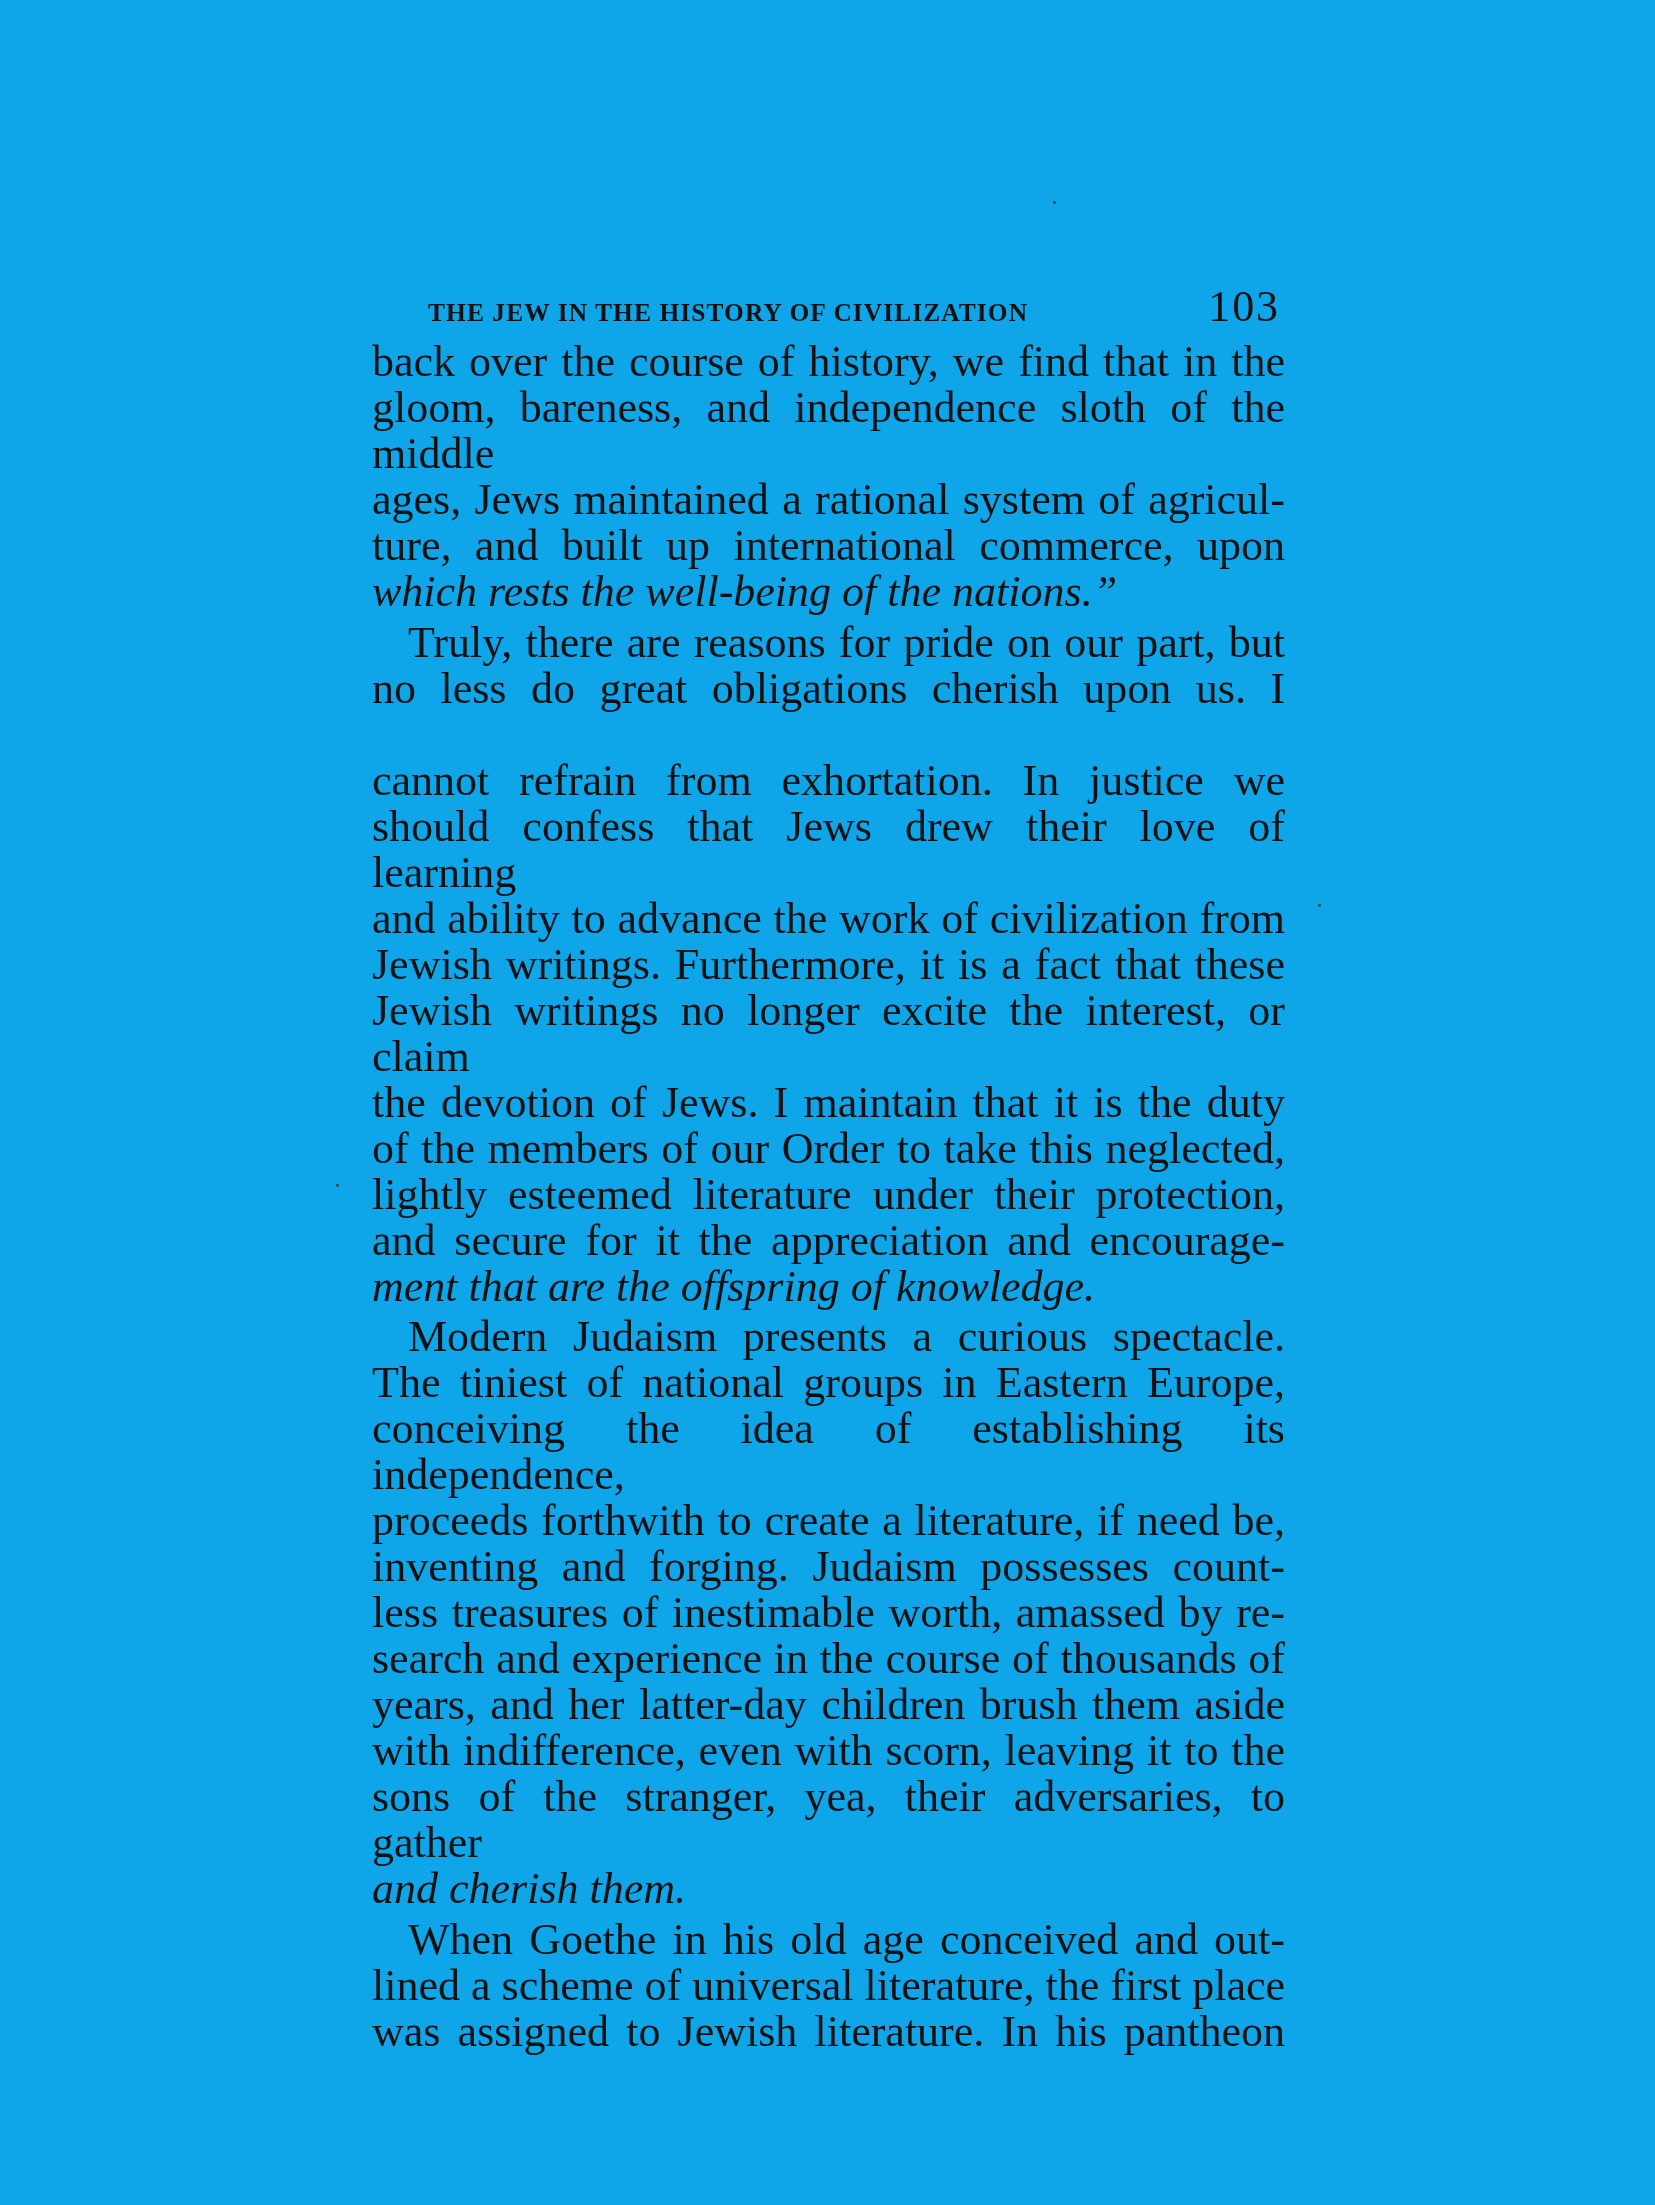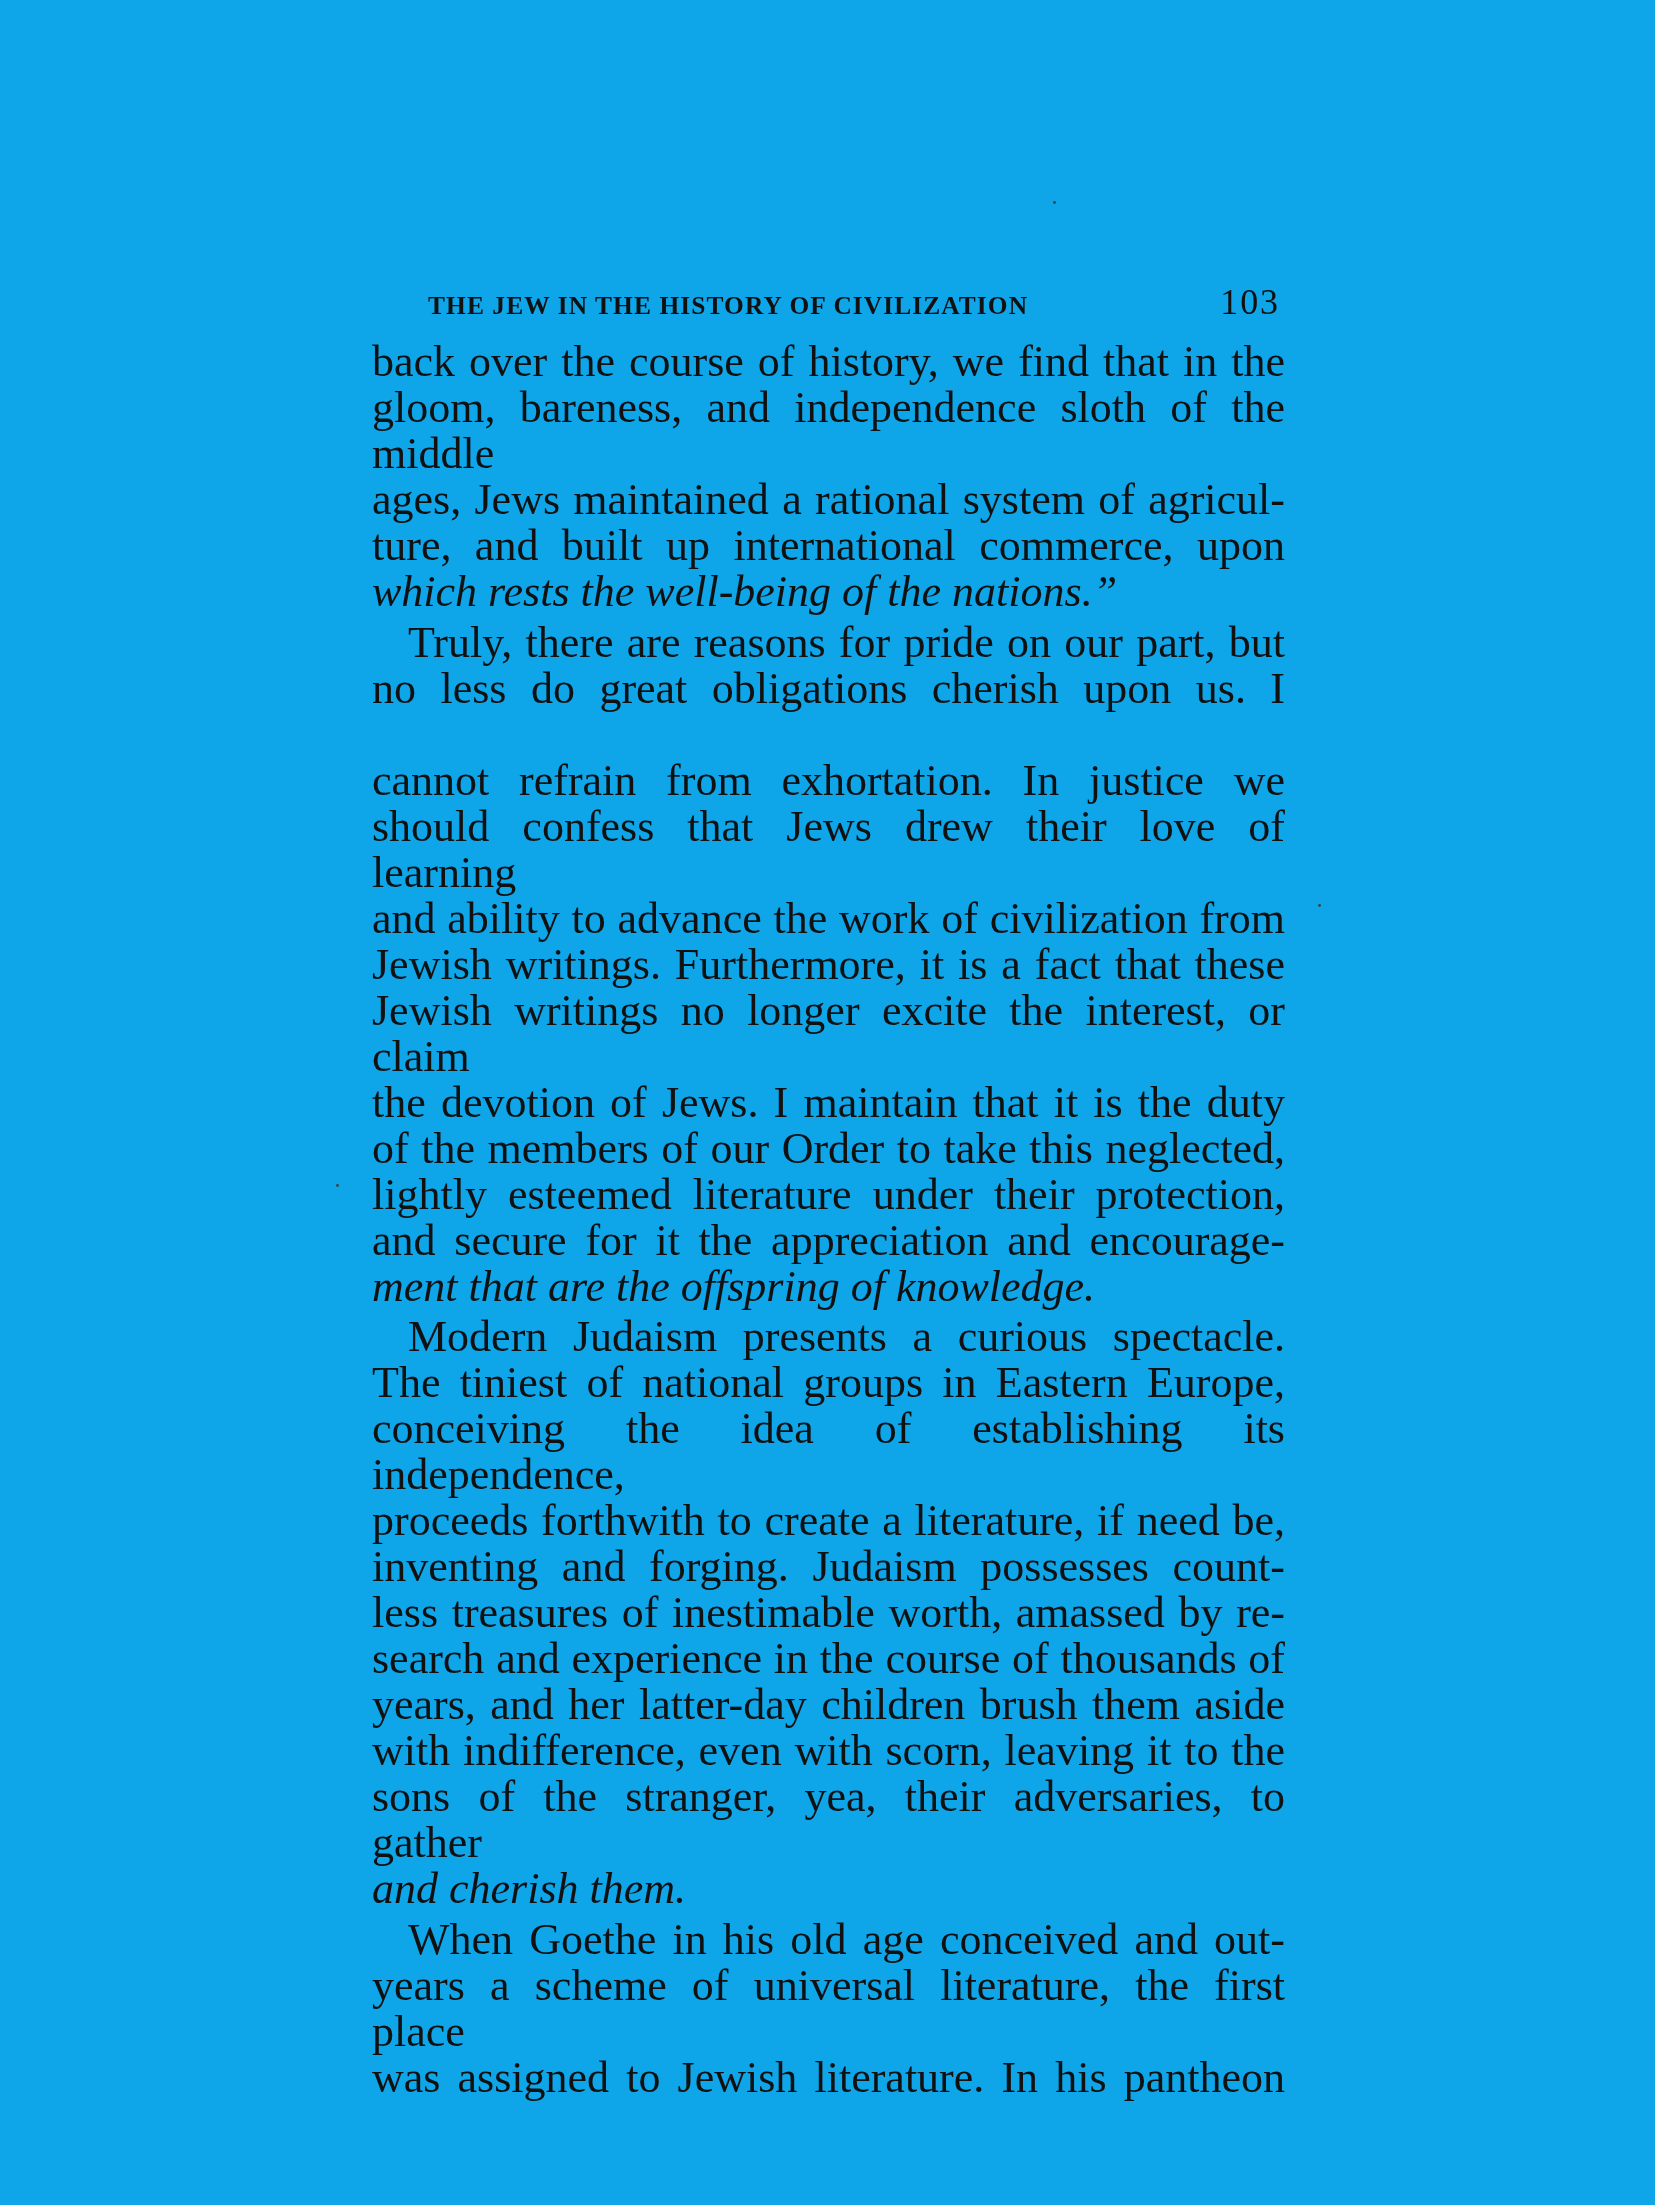--- a/index.html
+++ b/index.html
@@ -31,21 +31,21 @@
       height: 47px;
       display: flex;
       justify-content: space-between;
       align-items: baseline;
       font-family: "Liberation Serif", "DejaVu Serif", serif;
       font-weight: bold;
       font-size: 25.4px;
       letter-spacing: 1.1px;
     }
     .running-head .page-num {
-      font-size: 36px;
+      font-size: 44px;
       font-weight: normal;
       letter-spacing: 1.9px;
     }
     .text-block {
       position: absolute;
       left: 372px;
       top: 339px;
       width: 913px;
       font-size: 44px;
       line-height: 46px;
@@ -128,19 +128,19 @@
       <span class="line" style="white-space: normal; text-align-last: justify;">less treasures of inestimable worth, amassed by re-</span>
       <span class="line" style="white-space: normal; text-align-last: justify;">search and experience in the course of thousands of</span>
       <span class="line" style="white-space: normal; text-align-last: justify;">years, and her latter-day children brush them aside</span>
       <span class="line" style="white-space: normal; text-align-last: justify;">with indifference, even with scorn, leaving it to the</span>
       <span class="line" style="white-space: normal; text-align-last: justify;">sons of the stranger, yea, their adversaries, to gather</span>
       <span class="line last">and cherish them.</span>
     </p>
 
     <p class="para">
       <span class="line" style="padding-left: 36px; white-space: normal; text-align-last: justify;">When Goethe in his old age conceived and out-</span>
-      <span class="line" style="white-space: normal; text-align-last: justify;">years a scheme of universal literature, the first place</span>
+      <span class="line" style="white-space: normal; text-align-last: justify;">lined a scheme of universal literature, the first place</span>
       <span class="line" style="white-space: normal; text-align-last: justify;">was assigned to Jewish literature. In his pantheon</span>
     </p>
 
   </div>
 </div>
 
 
 </body></html>

